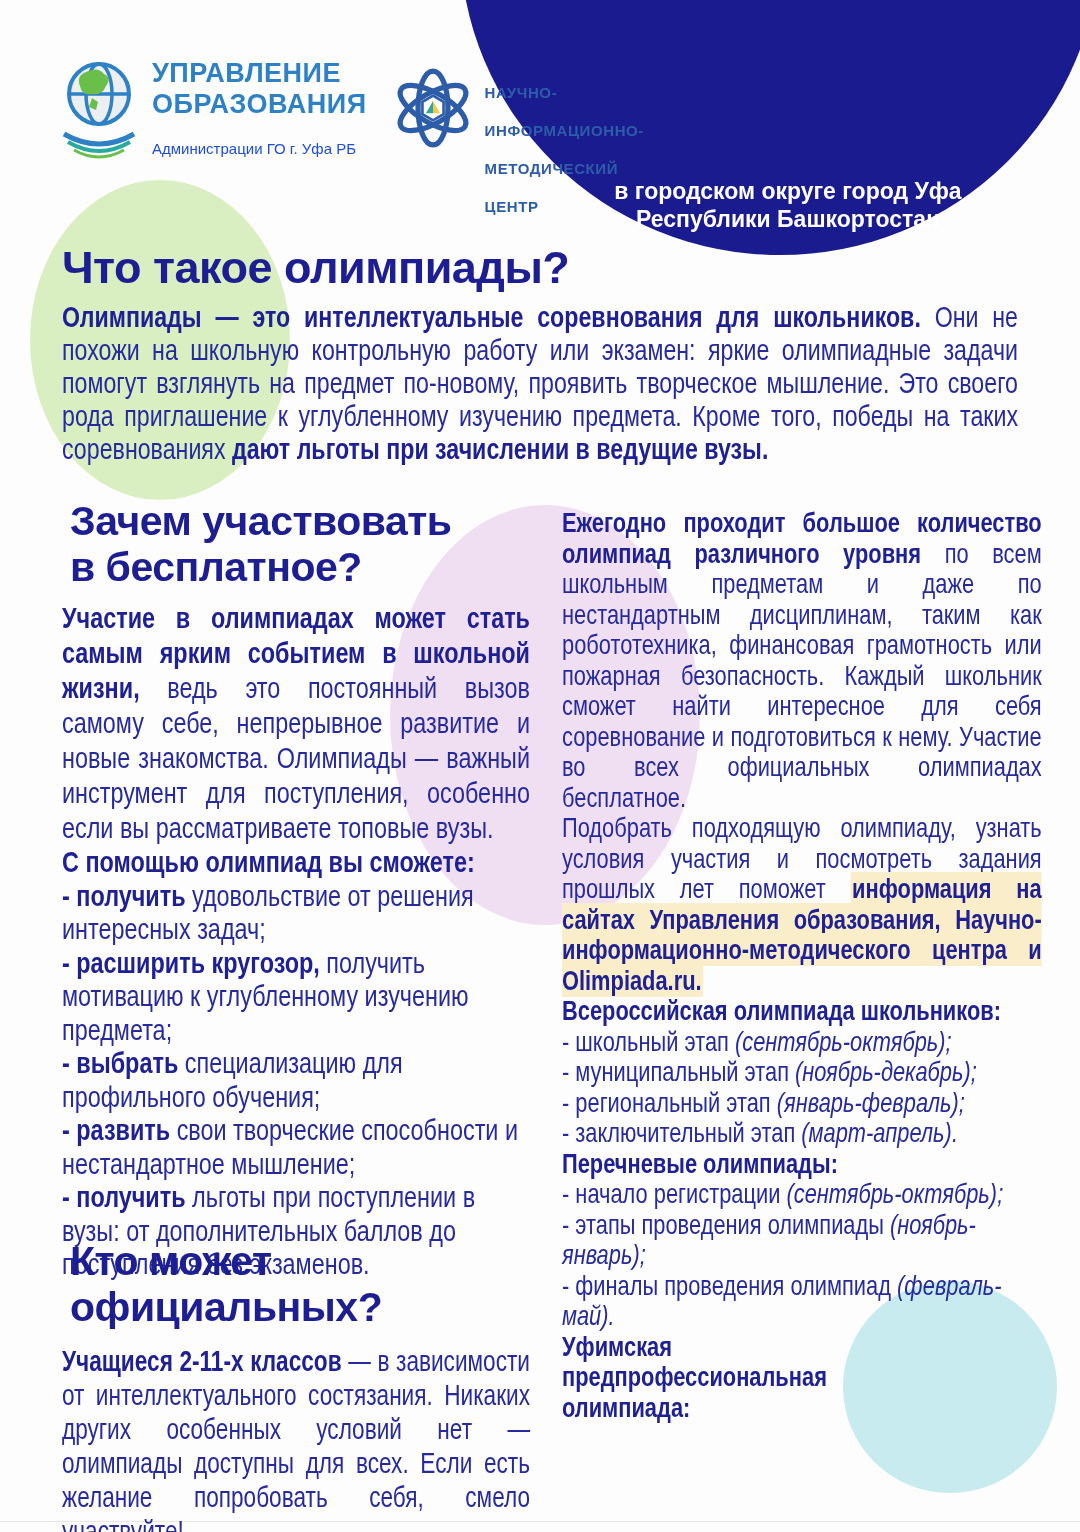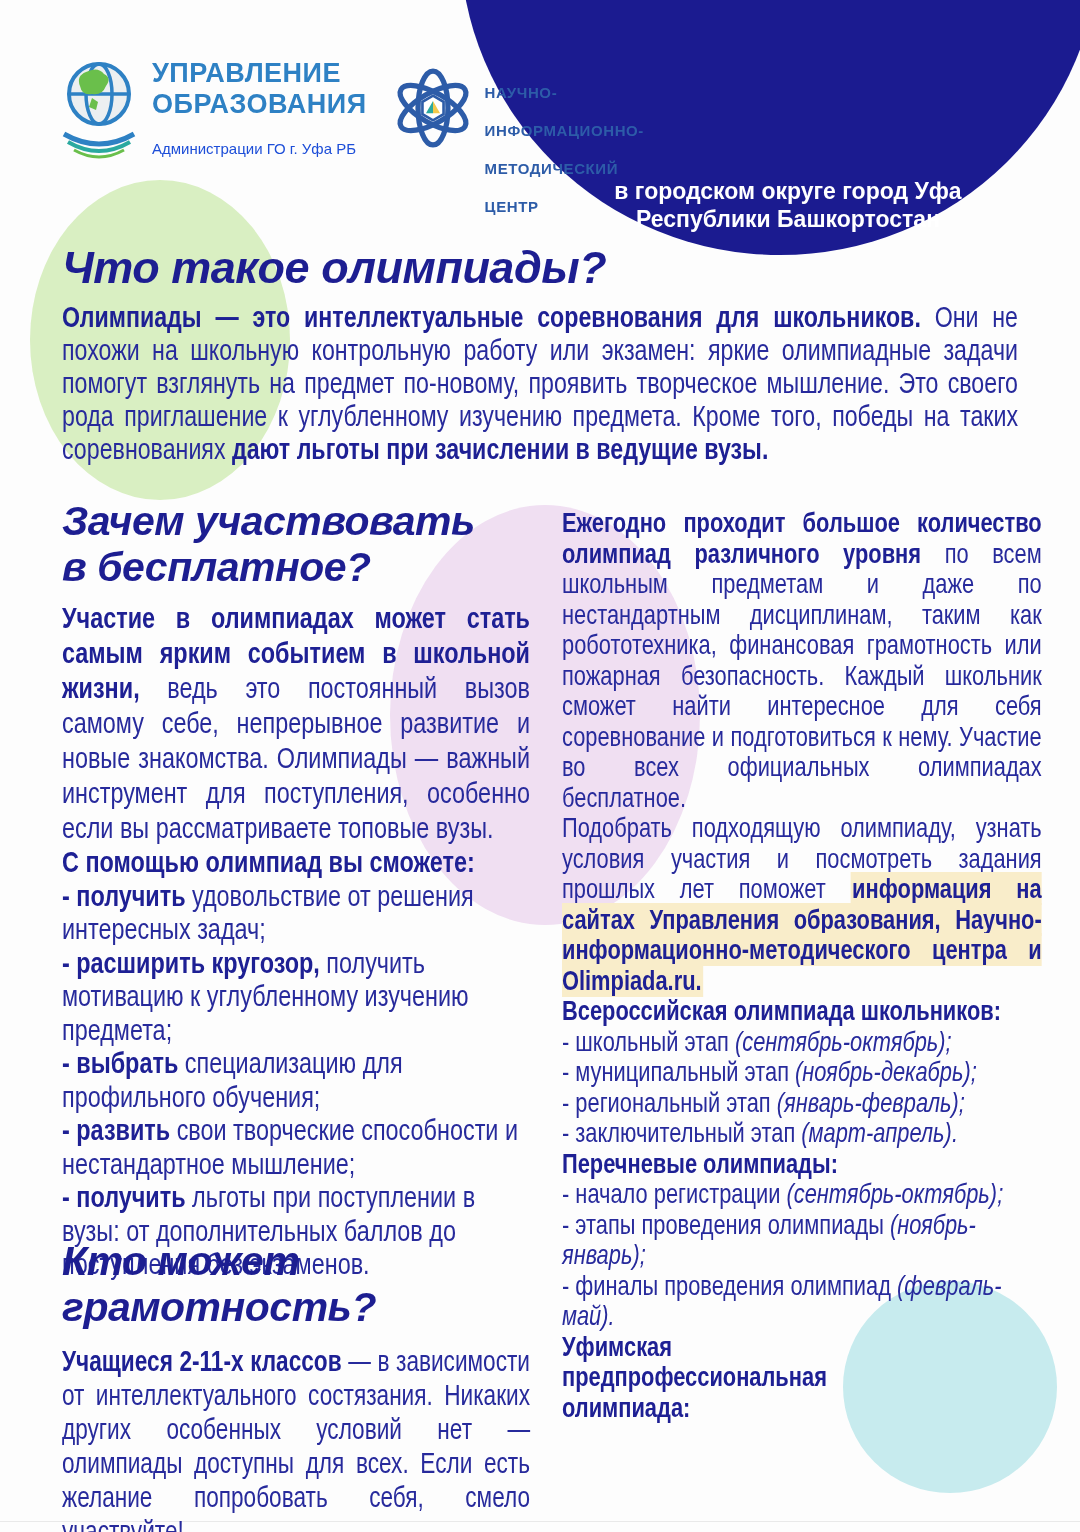--- a/index.html
+++ b/index.html
@@ -26,23 +26,23 @@
   .logos{position:absolute;left:56px;top:58px;z-index:2;display:flex;align-items:flex-start;}
   .logo{display:flex;align-items:flex-start;}
   .edu-text{margin-left:10px;}
   .edu-l{color:#2e81c4;font-weight:bold;font-size:27px;line-height:31px;letter-spacing:.5px;}
   .edu-sub{color:#1d4ed8;font-size:15px;line-height:22px;margin-top:18px;}
   .nimc{margin-left:22px;}
   .nimc-text{margin-left:8px;margin-top:6px;}
   .nimc-l{color:#2d5ca8;font-weight:bold;font-size:15px;line-height:19px;letter-spacing:.6px;margin-top:19px;}
 
   
-  h1,h2{color:#1d1e91;font-style:italic;font-weight:bold;margin:0;letter-spacing:-.5px;}
+  h1,h2{color:#1d1e91;font-weight:bold;margin:0;letter-spacing:-.5px;}
   h1{font-size:45px;line-height:50px;}
-  h2{font-size:41px;line-height:46px;}
+  h2{font-size:41px;line-height:46px;margin-left:8px;}
   .body-text{color:#272a9c;}
   b,.b{color:#1e2094;}
   .cx{transform:scaleX(0.78);transform-origin:0 0;}
   .sec{position:absolute;z-index:2;}
   .sec-what{left:62px;top:243px;width:960px;}
   .sec-what .para{width:1195px;transform:scaleX(0.8);transform-origin:0 0;
     font-size:29px;line-height:33px;text-align:justify;margin-top:8px;}
   .col-left{left:62px;top:498px;width:470px;}
   .col-right{left:562px;top:498px;width:482px;}
   .col-left .flow{width:600px;font-size:30px;}
@@ -133,21 +133,21 @@
       <div><b>- получить</b><span> удовольствие от решения интересных задач;</span></div>
       <div><b>- расширить кругозор,</b><span> получить мотивацию к углубленному изучению предмета;</span></div>
       <div><b>- выбрать</b><span> специализацию для профильного обучения;</span></div>
       <div><b>- развить</b><span> свои творческие способности и нестандартное мышление;</span></div>
       <div><b>- получить</b><span> льготы при поступлении в вузы: от дополнительных баллов до поступления без экзаменов.</span></div>
     </div>
   </section>
 
   <section class="sec sec-who">
     <h2>Кто может</h2>
-    <h2>грамотность?</h2>
+    <h2>официальных?</h2>
     <div class="para body-text cx">
       <b>Учащиеся 2-11-х классов</b><span> — в зависимости от интеллектуального состязания. Никаких других особенных условий нет — олимпиады доступны для всех. Если есть желание попробовать себя, смело участвуйте!</span>
     </div>
   </section>
 
   <section class="sec col-right">
     <div class="flow lead body-text cx">
       <b>Ежегодно проходит большое количество олимпиад различного уровня</b><span> по всем школьным предметам и даже по нестандартным дисциплинам, таким как робототехника, финансовая грамотность или пожарная безопасность. Каждый школьник сможет найти интересное для себя соревнование и подготовиться к нему. Участие во всех официальных олимпиадах бесплатное.</span>
     </div>
     <div class="flow lead body-text cx" style="margin-top:0;">

